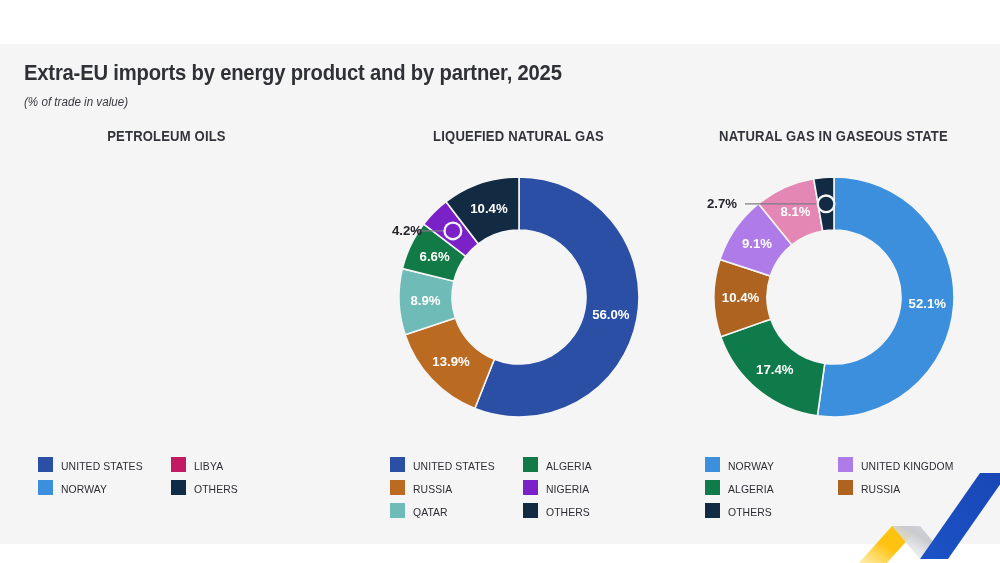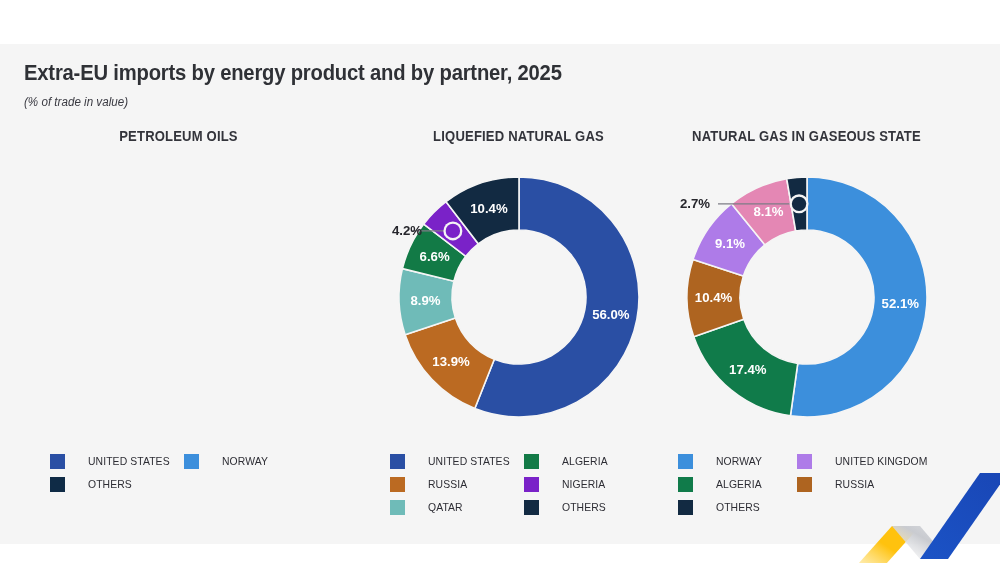--- a/index.html
+++ b/index.html
@@ -119,22 +119,22 @@
     top: 322px;
     width: 258px;
     display: grid;
     grid-template-columns: 1fr 1fr;
     grid-auto-rows: 22px;
     column-gap: 8px;
     row-gap: 1px;
   }
   .legend-item {
     display: flex;
-    align-items: center;
-    gap: 23px;
+    align-items: flex-end;
+    gap: 8px;
   }
   .legend-swatch {
     width: 15px;
     height: 15px;
     flex: 0 0 15px;
   }
   .legend-text {
     font-size: 11.3px;
     color: #2d2d34;
     white-space: nowrap;
@@ -173,26 +173,30 @@
 </style>
 </head>
 <body>
 
 <div id="root">
   <div class="main-area"></div>
 
   <div class="title">Extra-EU imports by energy product and by partner, 2025</div>
   <div class="subtitle">(% of trade in value)</div>
 
-  <div class="panel" id="panel-0" style="left:12px;">
+  <div class="panel" id="panel-0" style="left:0px;">
     <div class="panel-title">PETROLEUM OILS</div>
     <div class="legend">
         <div class="legend-item">
           <span class="legend-swatch" style="background: rgb(42, 79, 164);"></span>
           <span class="legend-text">UNITED STATES</span>
+        </div>
+        <div class="legend-item">
+          <span class="legend-swatch" style="background: rgb(194, 26, 99);"></span>
+          <span class="legend-text">LIBYA</span>
         </div>
         <div class="legend-item">
           <span class="legend-swatch" style="background: rgb(60, 143, 220);"></span>
           <span class="legend-text">NORWAY</span>
         </div>
         <div class="legend-item">
           <span class="legend-swatch" style="background: rgb(15, 43, 70);"></span>
           <span class="legend-text">OTHERS</span>
         </div>
       </div>
@@ -240,21 +244,21 @@
           <span class="legend-swatch" style="background: rgb(111, 187, 184);"></span>
           <span class="legend-text">QATAR</span>
         </div>
         <div class="legend-item">
           <span class="legend-swatch" style="background: rgb(18, 42, 66);"></span>
           <span class="legend-text">OTHERS</span>
         </div>
       </div>
   </div>
 
-  <div class="panel" id="panel-2" style="left:640px;">
+  <div class="panel" id="panel-2" style="left:667px;">
     <div class="panel-title">NATURAL GAS IN GASEOUS STATE</div>
     <div class="donut-wrap">
         <svg width="290" height="290" viewBox="0 0 290 290">
           <path d="M 145 25 A 120 120 0 1 1 128.43224112929738 263.8507861396056 L 135.74966796385772 211.3583555946131 A 67 67 0 1 0 145 78 Z" fill="#3c8fdc" stroke="#f5f5f5" stroke-width="1.6"></path>
           <text x="238.27587409420167" y="151.47003183629255" class="slice-label">52.1%</text>
           <path d="M 128.43224112929738 263.8507861396056 A 120 120 0 0 1 31.742914783020623 184.65895419894315 L 81.76479408718652 167.1429160944099 A 67 67 0 0 0 135.74966796385772 211.3583555946131 Z" fill="#107b4a" stroke="#f5f5f5" stroke-width="1.6"></path>
           <text x="85.75535608370905" y="217.33479223189826" class="slice-label">17.4%</text>
           <path d="M 31.742914783020623 184.65895419894315 A 120 120 0 0 1 31.014108109372344 107.48711621458376 L 81.35787702773288 124.0553065531426 A 67 67 0 0 0 81.76479408718652 167.1429160944099 Z" fill="#ae6420" stroke="#f5f5f5" stroke-width="1.6"></path>
           <text x="51.5041692655751" y="145.88296958031952" class="slice-label">10.4%</text>
           <path d="M 31.014108109372344 107.48711621458376 A 120 120 0 0 1 69.55007176486082 51.68704093582528 L 102.87379006871396 92.90026452250245 A 67 67 0 0 0 81.35787702773288 124.0553065531426 Z" fill="#ae7be8" stroke="#f5f5f5" stroke-width="1.6"></path>

